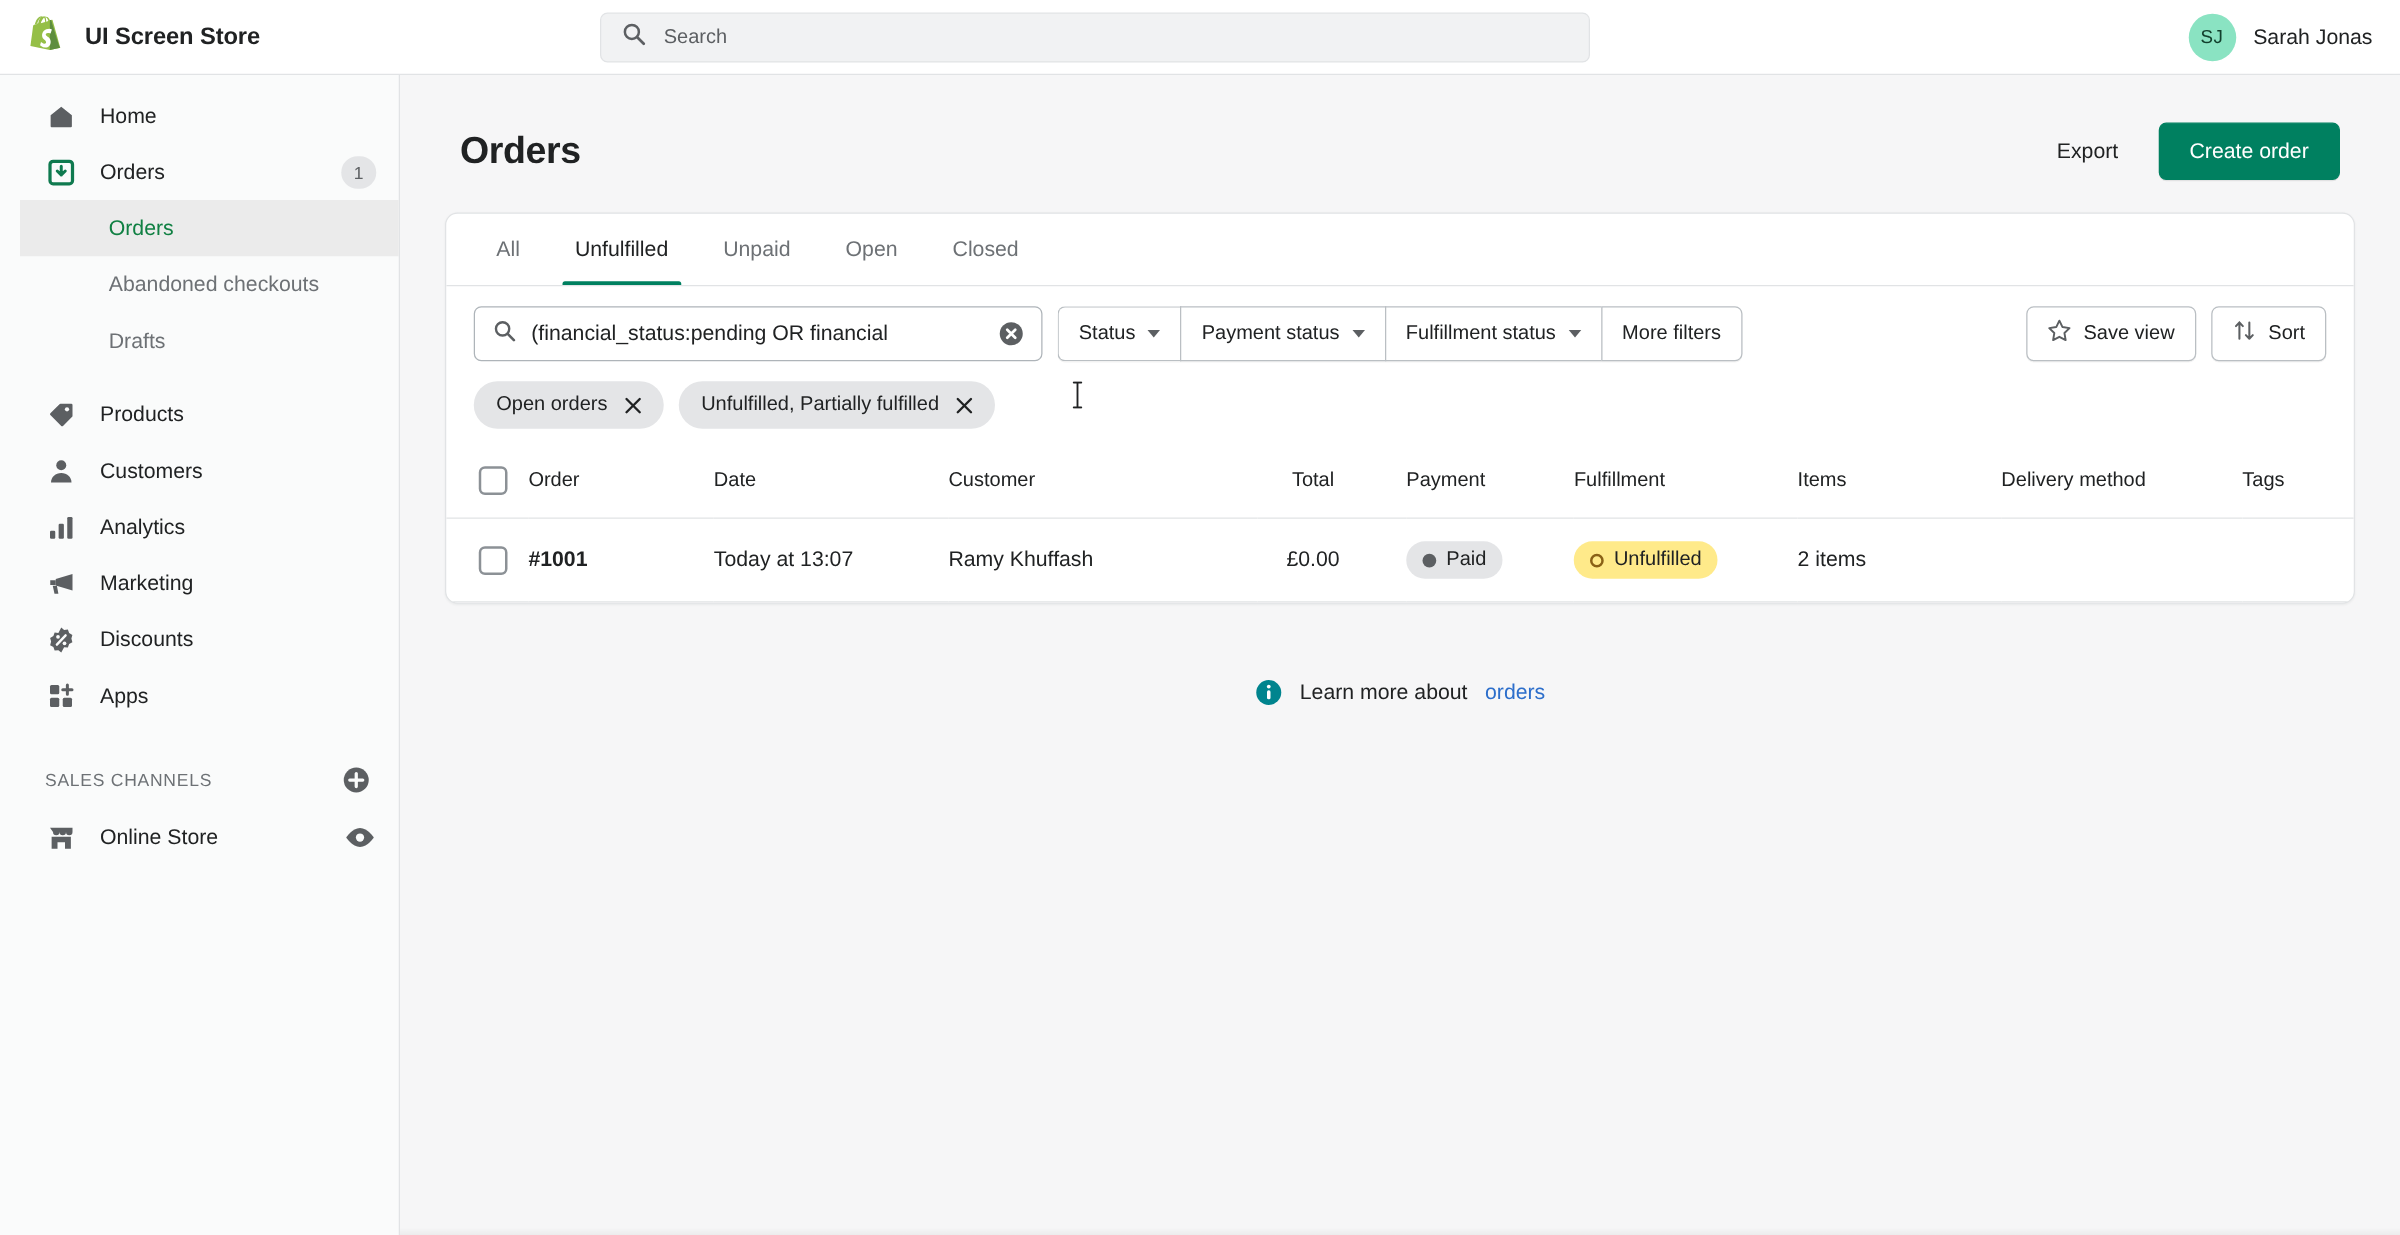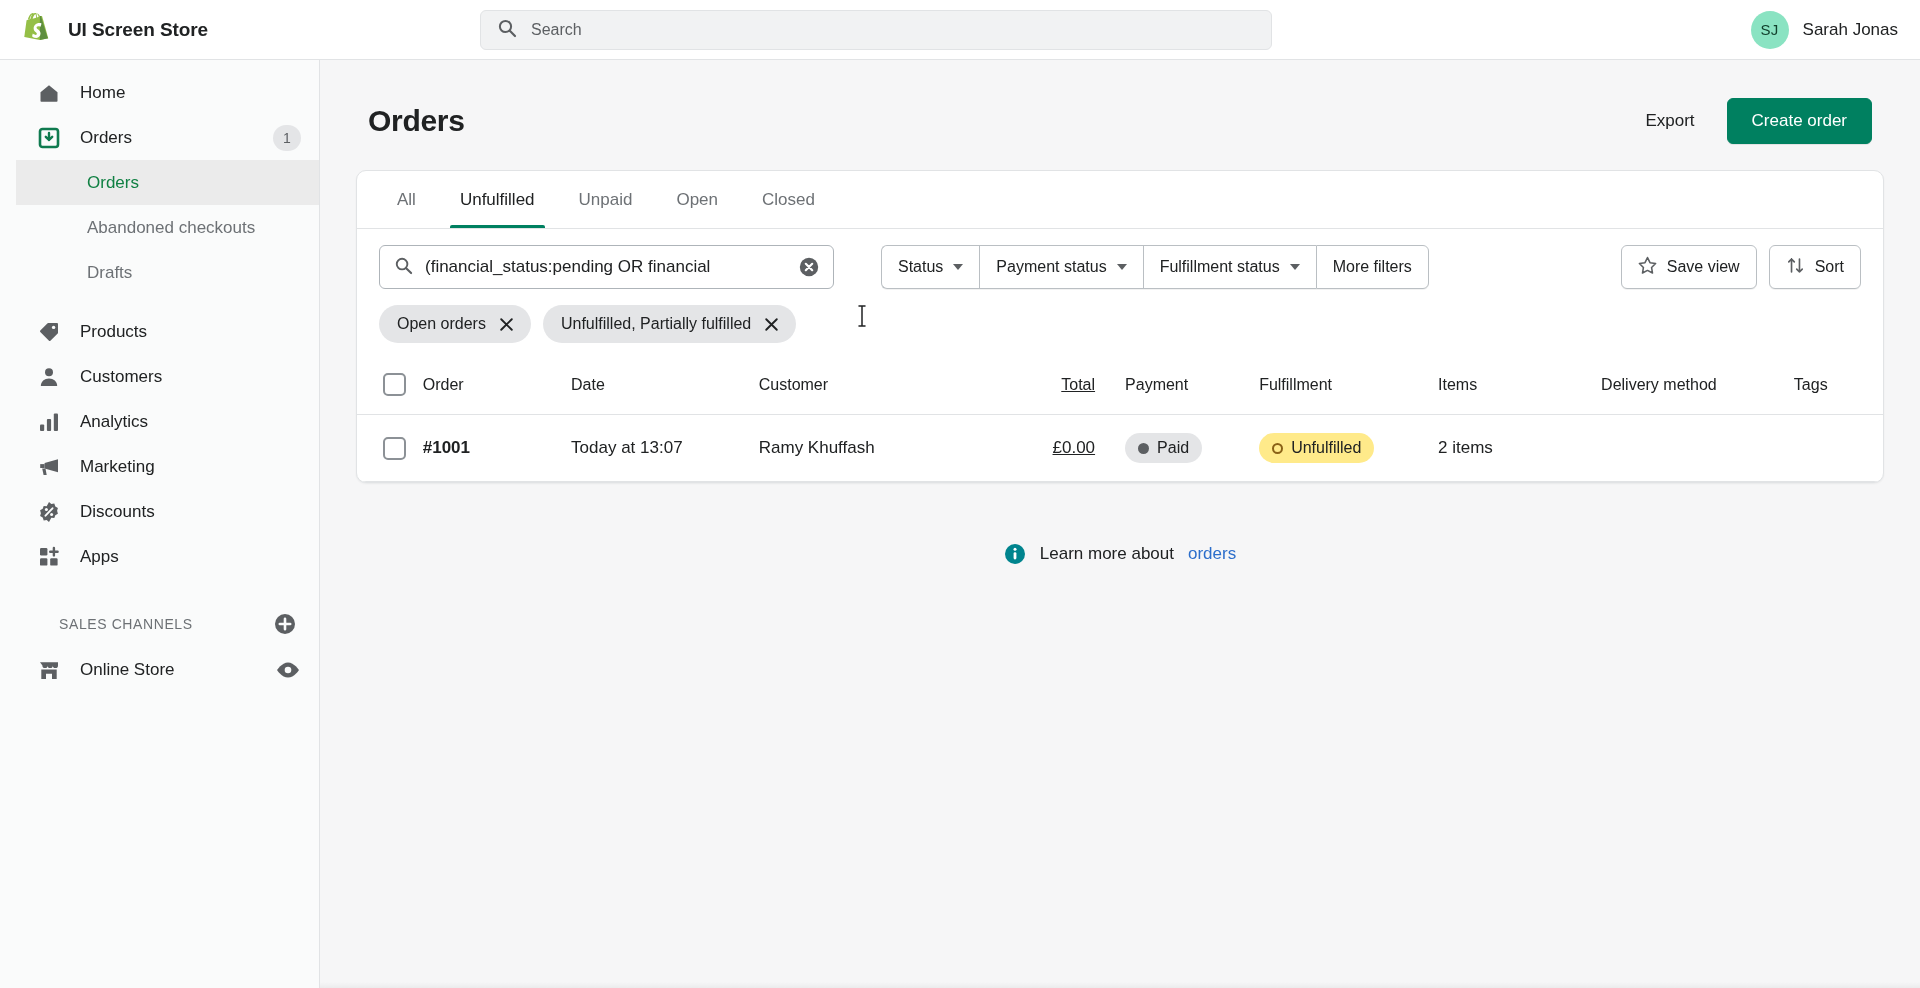--- a/index.html
+++ b/index.html
@@ -74,21 +74,21 @@
   .subnav-item {
     height: 45px; display: flex; align-items: center;
     padding-left: 71px; font-size: 17px; color: #6d7175;
     cursor: pointer;
   }
   .subnav-item.active { background: #ebebeb; color: #108043; font-weight: 400; }
   .nav-gap { height: 14px; }
 
   .section-head {
     display: flex; align-items: center;
-    padding: 0 22px 0 20px; height: 46px; margin-top: 22px; margin-left: 23px;
+    padding: 0 22px 0 20px; height: 46px; margin-top: 22px;
   }
   .section-head .t { font-size: 14px; letter-spacing: .6px; color: #6d7175; font-weight: 400; flex: 1; }
   .plus-circle { width: 24px; height: 24px; cursor: pointer; }
   .eye-ico { width: 26px; height: 18px; cursor: pointer; }
 
   .sidebar-foot { margin-top: auto; padding-bottom: 22px; }
 
   
   .main { flex: 1; min-width: 0; background: #f6f6f7; overflow: hidden; position: relative; }
   .page-head {
@@ -143,21 +143,21 @@
   .searchbox .val { flex: 1; font-size: 17px; color: #202223; white-space: nowrap; overflow: hidden; }
   .clear-btn { width: 24px; height: 24px; cursor: pointer; flex-shrink: 0; }
 
   .fbtn {
     height: 44px; border: 1px solid #babfc3; background: #fff;
     border-radius: 6px; font-size: 16px; color: #202223;
     display: flex; align-items: center; gap: 10px; padding: 0 16px;
     cursor: pointer; font-family: inherit; white-space: nowrap;
     box-shadow: 0 1px 0 rgba(0,0,0,.05);
   }
-  .fgroup { display: flex; margin-left: 35px; }
+  .fgroup { display: flex; }
   .fgroup .fbtn { border-radius: 0; border-right: none; }
   .fgroup .fbtn:first-child { border-radius: 6px 0 0 6px; }
   .fgroup .fbtn:last-child { border-radius: 0 6px 6px 0; border-right: 1px solid #babfc3; }
   .caret { width: 0; height: 0; border-left: 5px solid transparent; border-right: 5px solid transparent; border-top: 6px solid #5c5f62; }
   .spacer { flex: 1; }
 
   .chips { display: flex; align-items: center; gap: 12px; padding: 16px 22px 0 22px; position: relative; }
   .chip {
     height: 38px; background: #e4e5e7; border-radius: 19px;
     display: flex; align-items: center; gap: 12px;
@@ -173,21 +173,21 @@
   table { width: 100%; border-collapse: collapse; margin-top: 20px; }
   thead th {
     text-align: left; font-size: 16px; font-weight: 500; color: #202223;
     padding: 10px 0 18px 0; border-bottom: 1px solid #e1e3e5;
   }
   tbody td { padding: 18px 0; font-size: 17px; color: #202223; border-bottom: 1px solid #e1e3e5; }
   .col-check { width: 66px; padding-left: 26px !important; }
   .col-order { width: 150px; }
   .col-date { width: 190px; }
   .col-customer { width: 250px; }
-  .col-total { width: 120px; text-align: right; padding-right: 30px !important; text-decoration: underline; }
+  .col-total { width: 120px; text-align: center; padding-right: 30px !important; }
   .col-payment { width: 135px; }
   .col-fulfillment { width: 180px; }
   .col-items { width: 165px; }
   .col-delivery { width: 195px; }
   .col-tags { width: 90px; }
   .cbox {
     width: 23px; height: 23px; border: 2px solid #8c9196; border-radius: 5px;
     background: #fff; display: block; cursor: pointer;
   }
   .order-id { font-weight: 600; }

